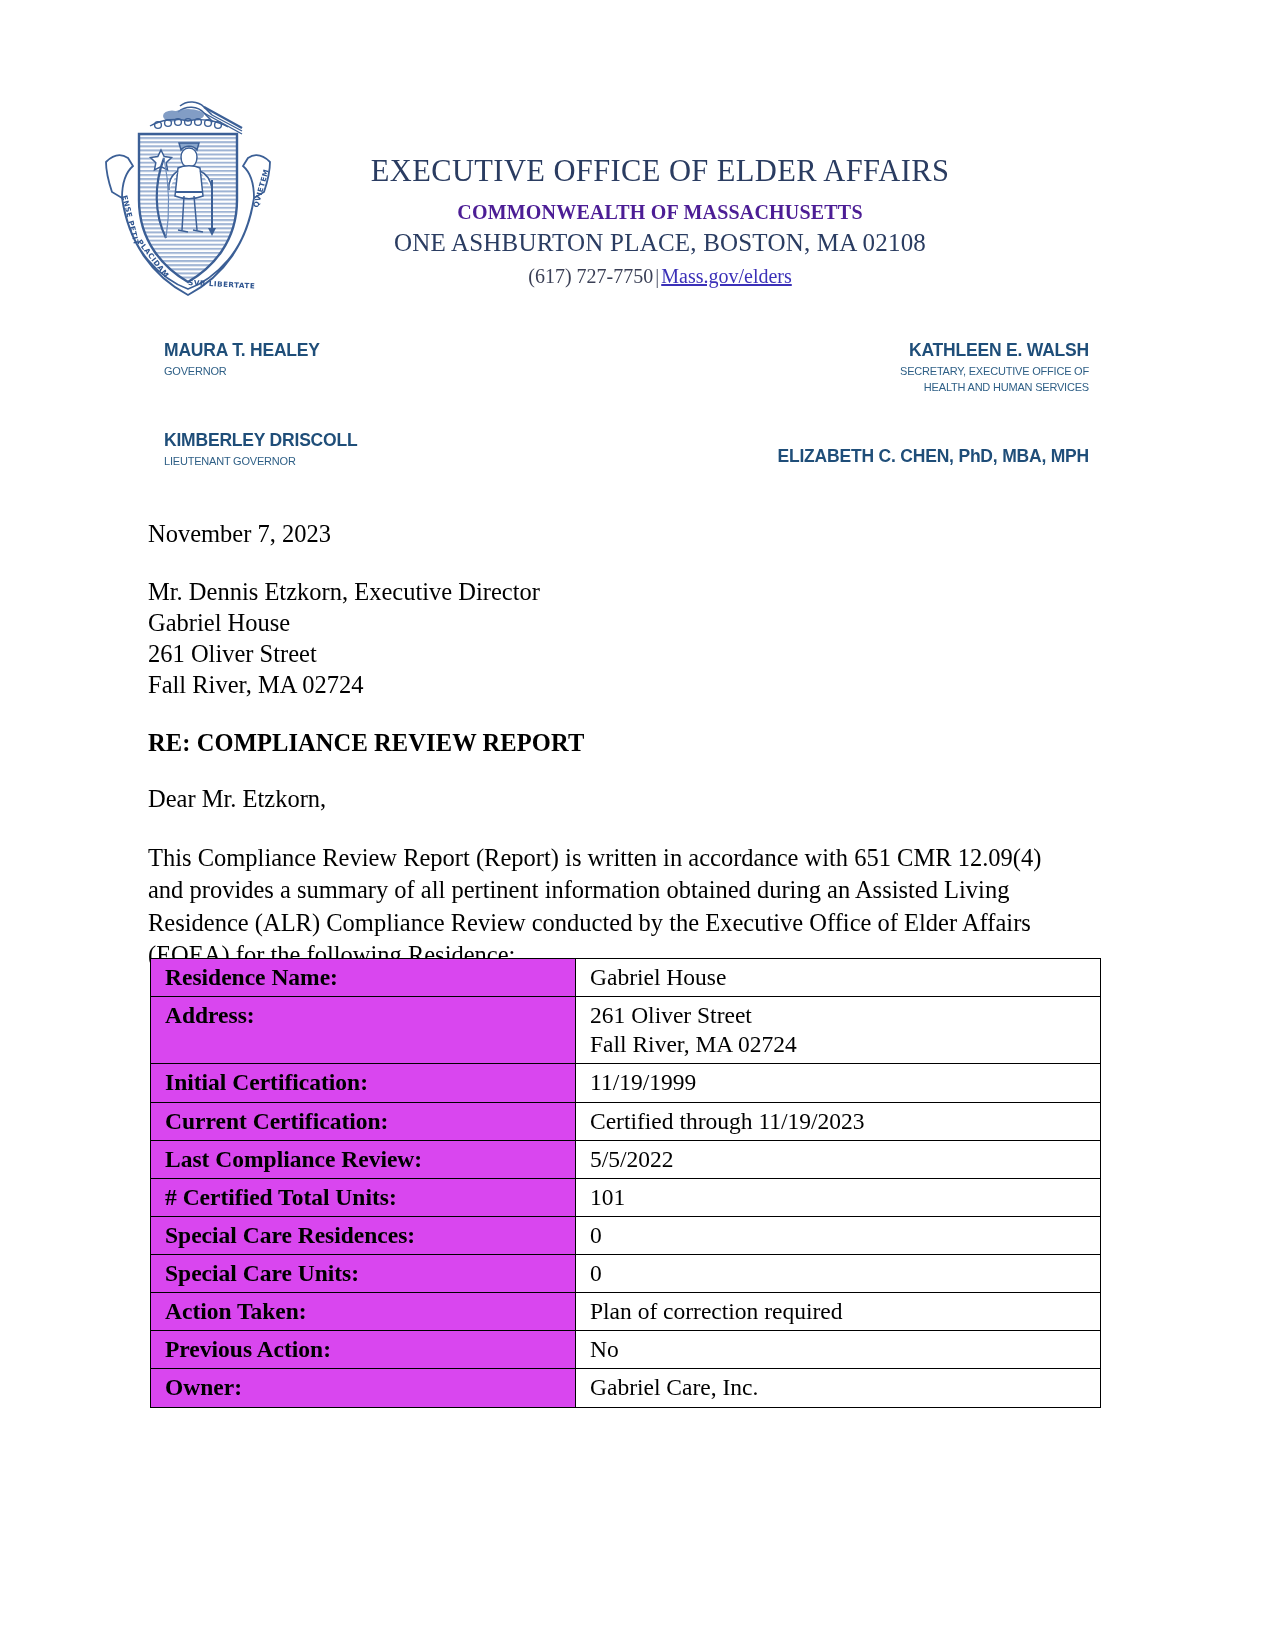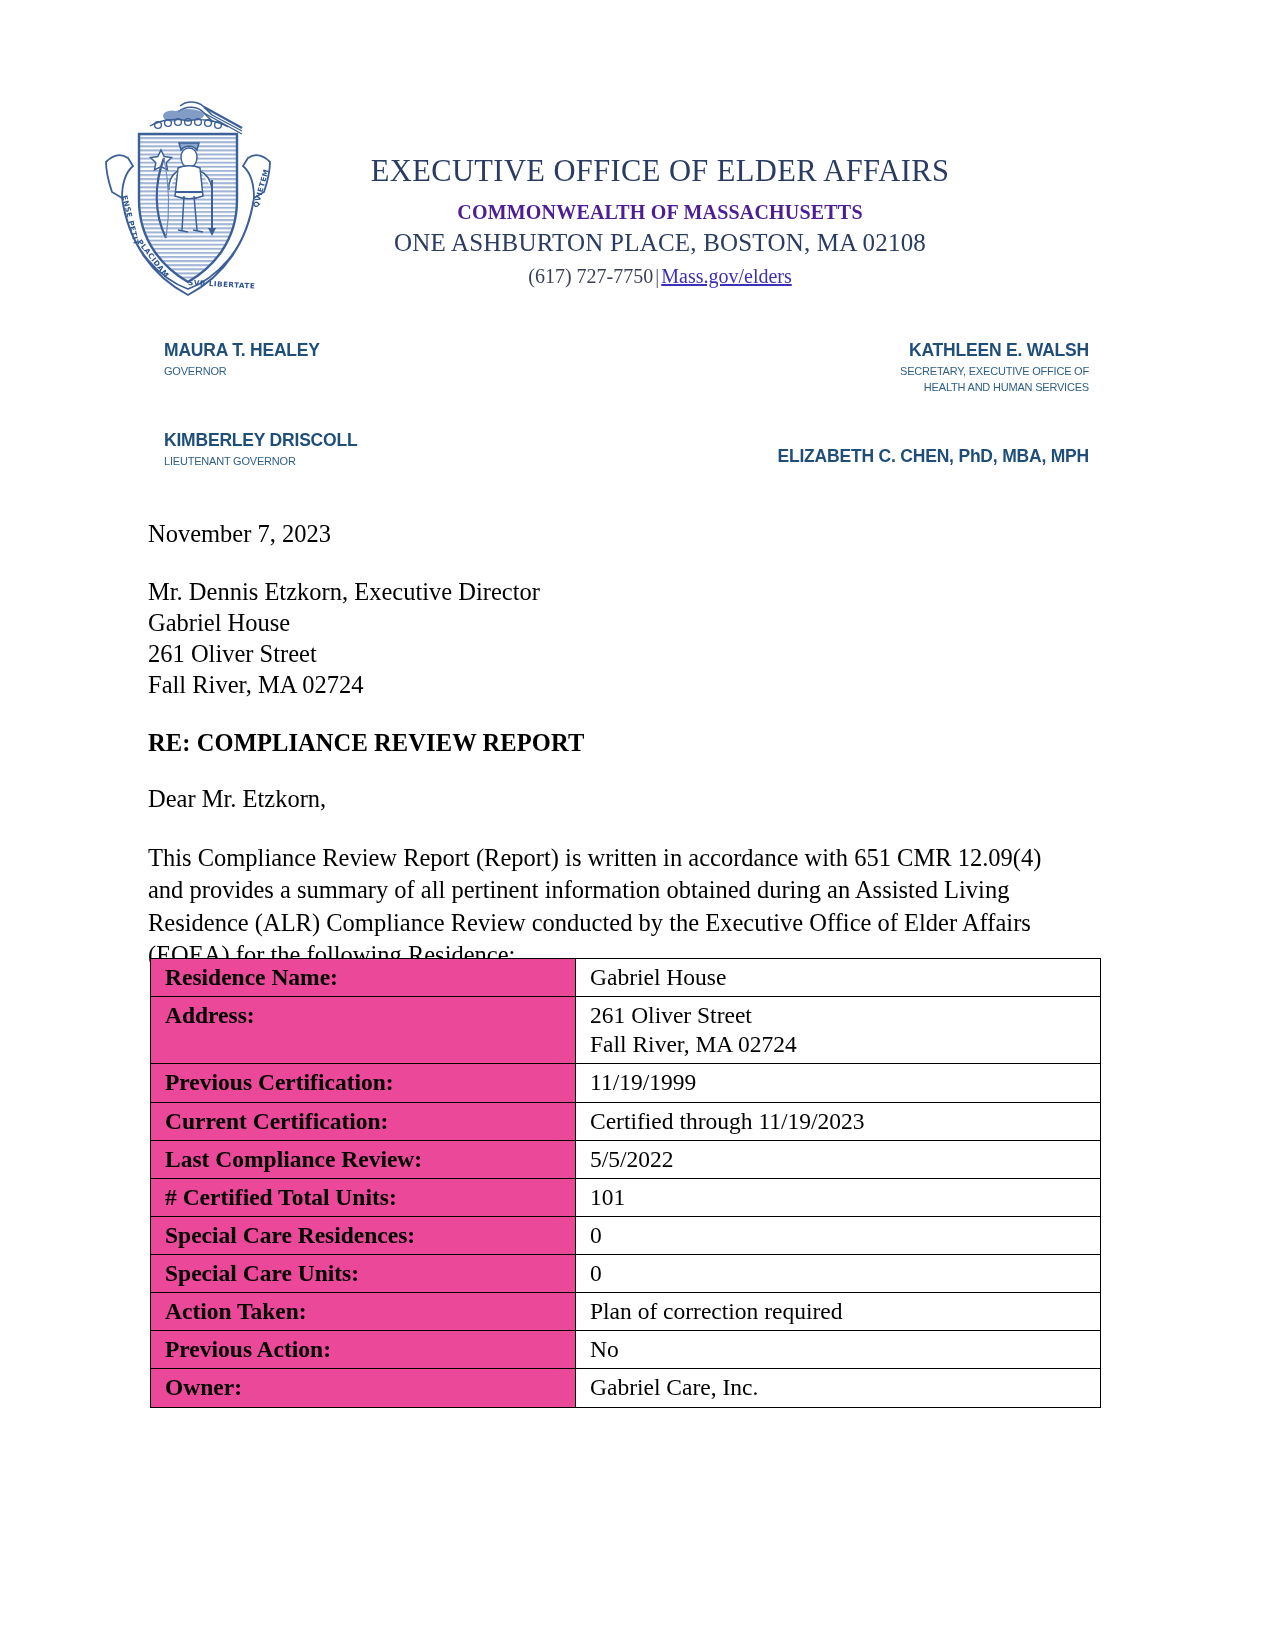--- a/index.html
+++ b/index.html
@@ -180,21 +180,21 @@
   }
   table.info-table td {
     border: 1px solid #000000;
     font-size: 23.5px;
     line-height: 1.24;
     vertical-align: top;
     padding: 4px 0 4px 14px;
   }
   td.lbl {
     width: 410px;
-    background: #ec4899;
+    background: #d946ef;
     font-weight: bold;
     white-space: nowrap;
   }
   td.val {
     width: 510px;
     background: #ffffff;
   }
   td.val .l2 { display: block; }
 </style>
 </head>
@@ -341,21 +341,21 @@
           <td class="val">Gabriel House</td>
         </tr>
         <tr>
           <td class="lbl">Address:</td>
           <td class="val">
             <span class="l2">261 Oliver Street</span>
             <span class="l2">Fall River, MA 02724</span>
           </td>
         </tr>
         <tr>
-          <td class="lbl">Previous Certification:</td>
+          <td class="lbl">Initial Certification:</td>
           <td class="val">11/19/1999</td>
         </tr>
         <tr>
           <td class="lbl">Current Certification:</td>
           <td class="val">Certified through 11/19/2023</td>
         </tr>
         <tr>
           <td class="lbl">Last Compliance Review:</td>
           <td class="val">5/5/2022</td>
         </tr>

